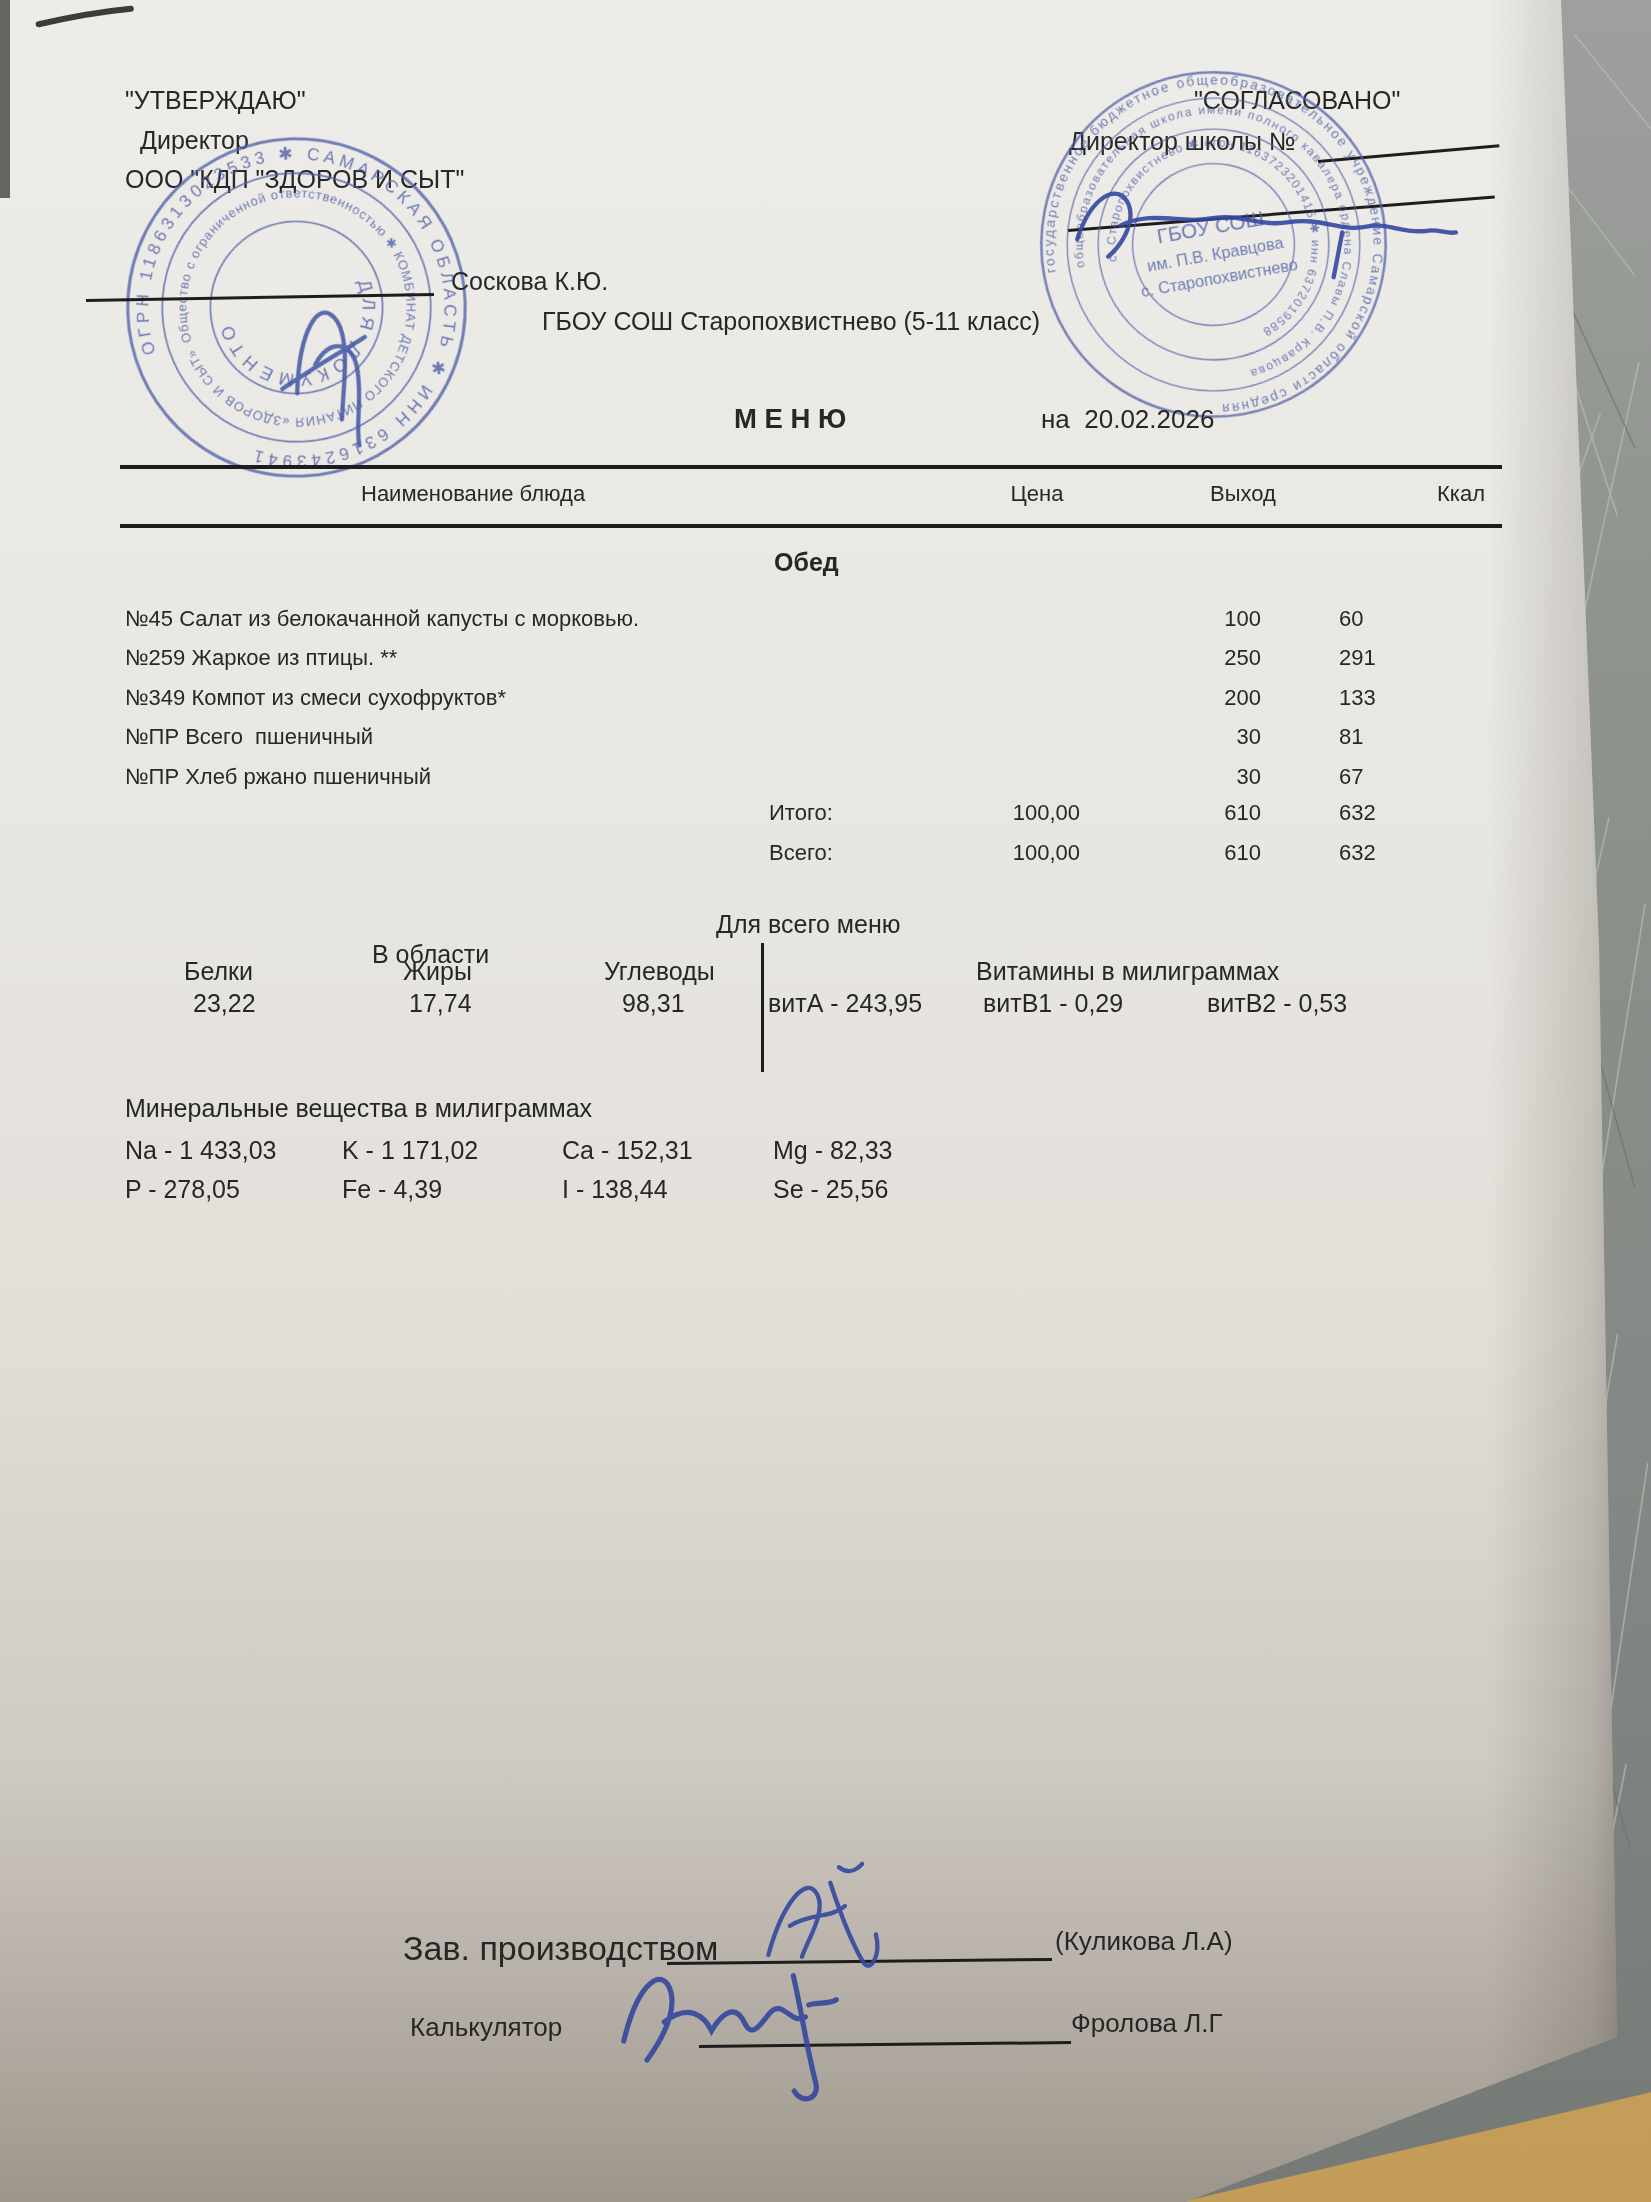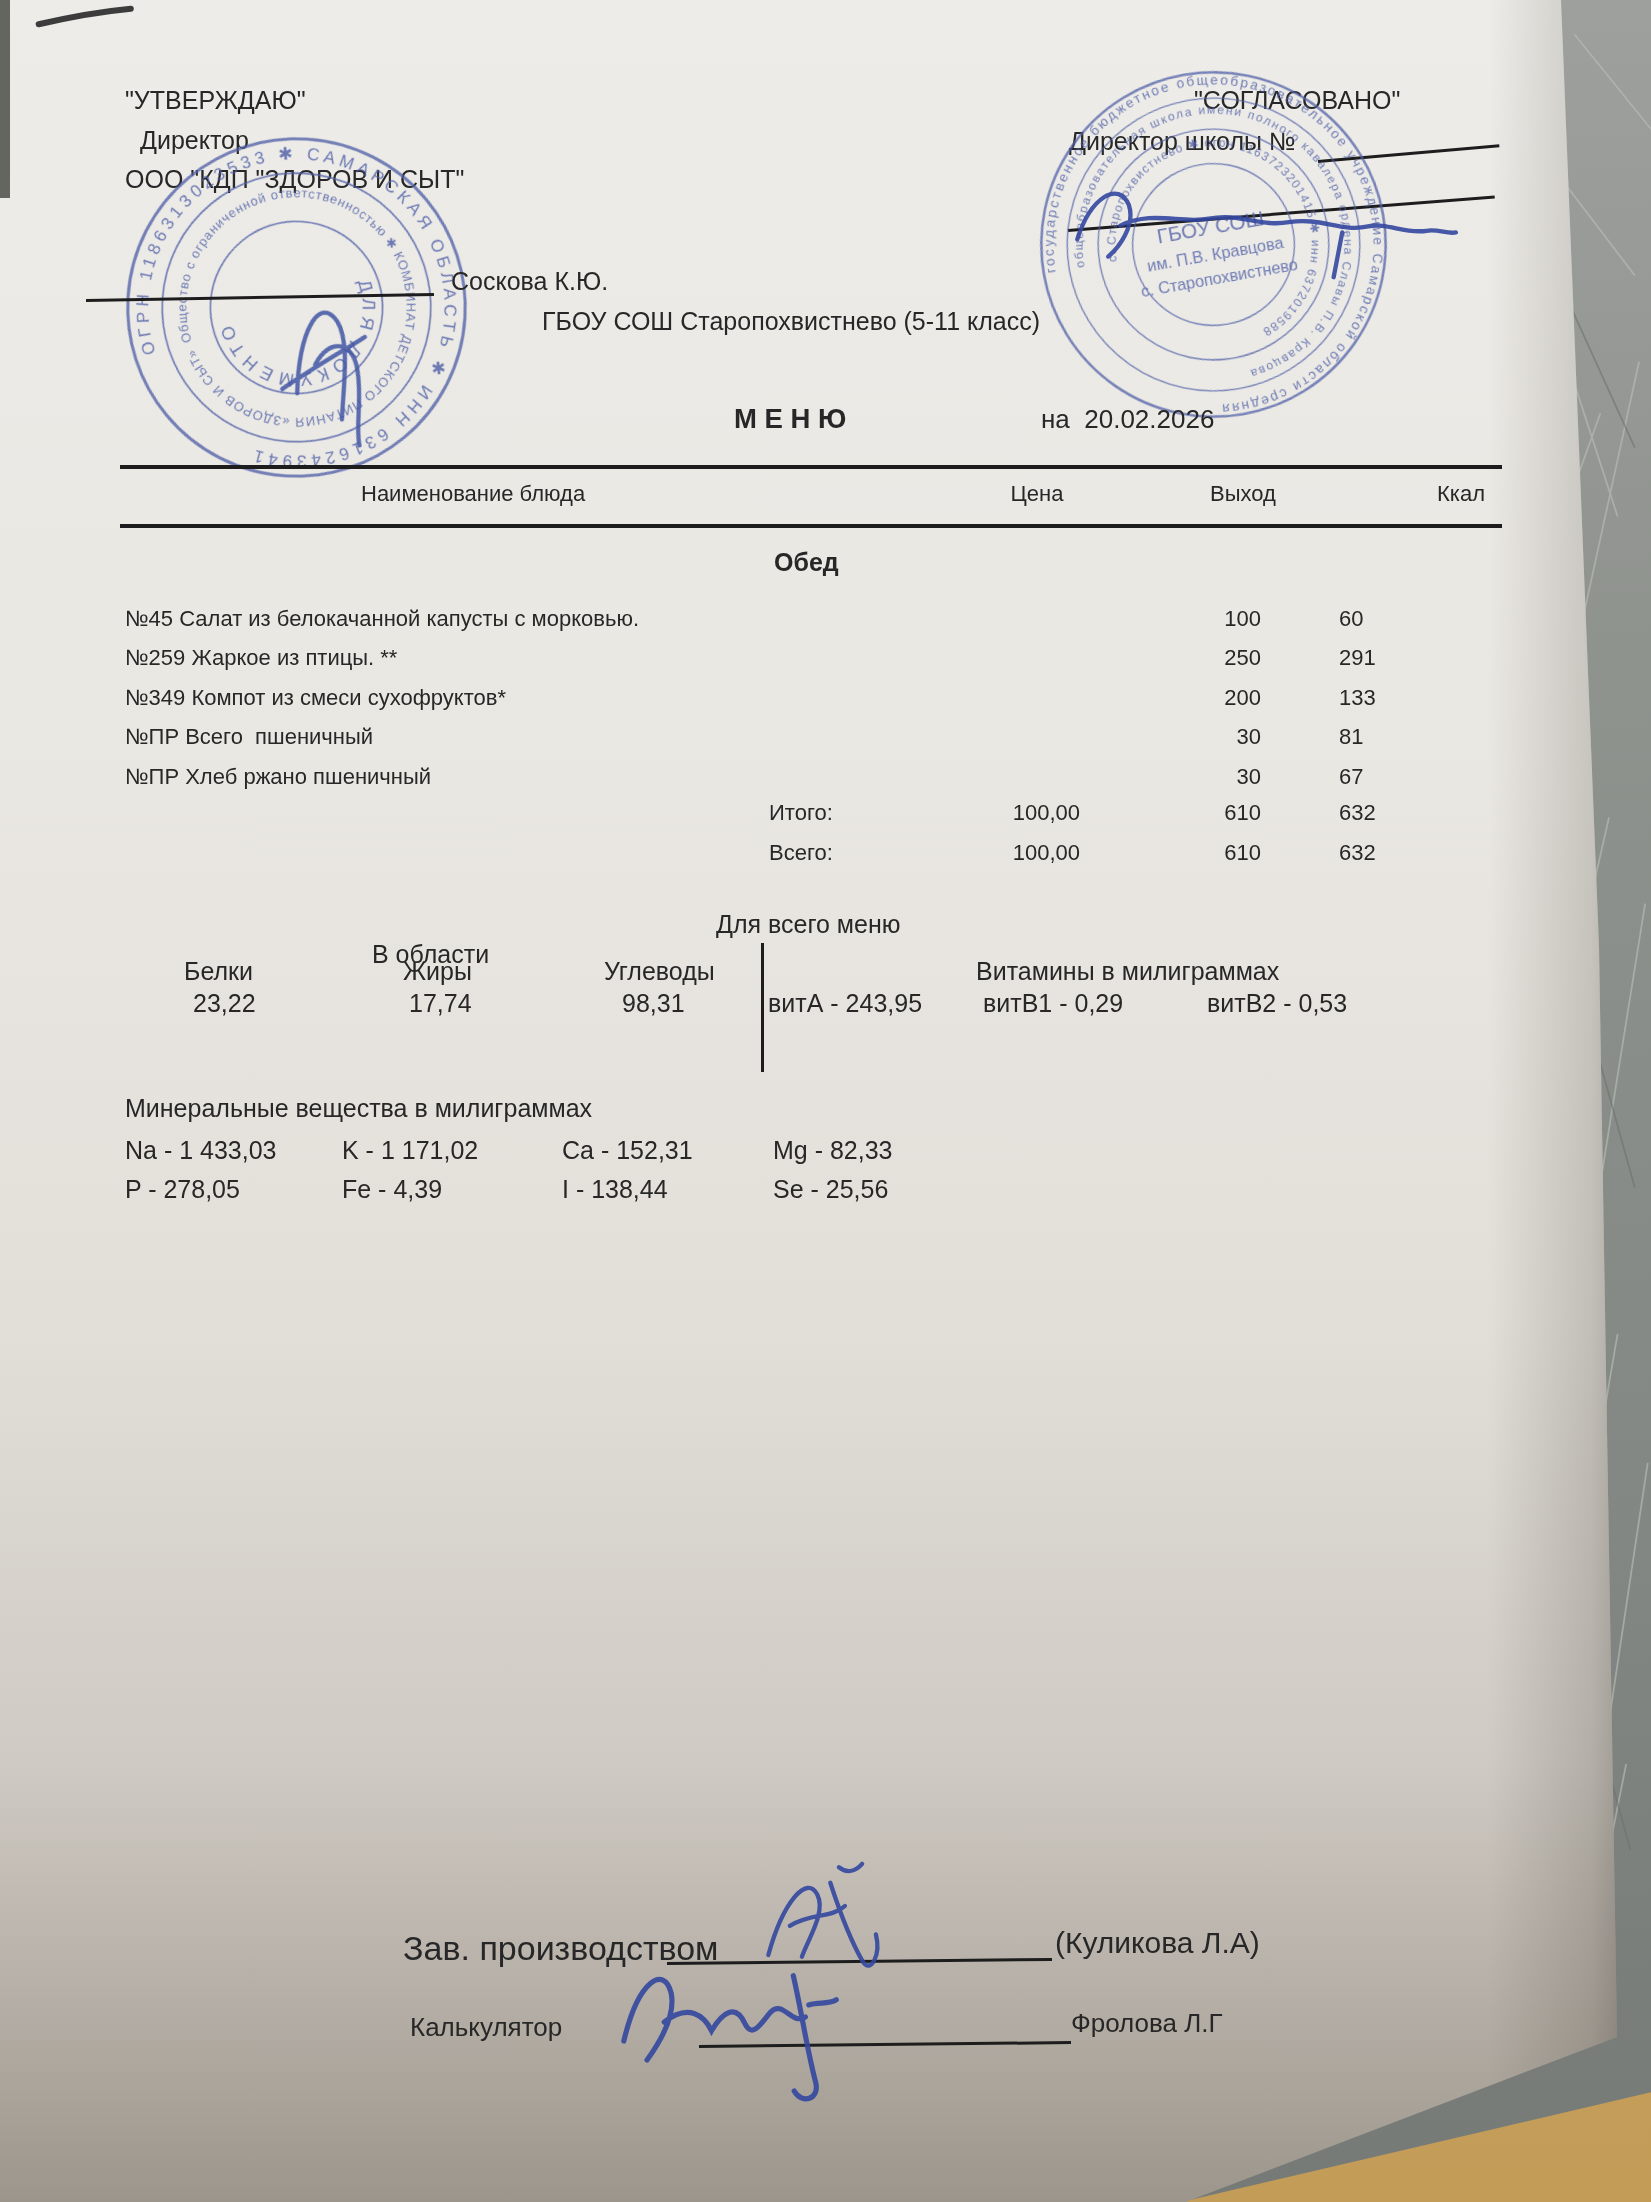--- a/index.html
+++ b/index.html
@@ -184,21 +184,21 @@
   <div class="txt" style="left:342px;top:1136px;">K - 1 171,02</div>
   <div class="txt" style="left:562px;top:1136px;">Ca - 152,31</div>
   <div class="txt" style="left:773px;top:1136px;">Mg - 82,33</div>
   <div class="txt" style="left:125px;top:1175px;">P - 278,05</div>
   <div class="txt" style="left:342px;top:1175px;">Fe - 4,39</div>
   <div class="txt" style="left:562px;top:1175px;">I - 138,44</div>
   <div class="txt" style="left:773px;top:1175px;">Se - 25,56</div>
 
   <div class="txt" style="left:403px;top:1929px;font-size:34px;">Зав. производством</div>
   <div class="blk-line" style="left:667px;top:1960px;width:385px;transform:rotate(-0.6deg);"></div>
-  <div class="txt" style="left:1055px;top:1926px;font-size:30px;">(Куликова Л.А)</div>
+  <div class="txt" style="left:1055px;top:1926px;font-size:26px;">(Куликова Л.А)</div>
   <div class="txt" style="left:410px;top:2012px;font-size:26px;">Калькулятор</div>
   <div class="blk-line" style="left:699px;top:2043px;width:372px;transform:rotate(-0.6deg);"></div>
   <div class="txt" style="left:1071px;top:2008px;font-size:26px;">Фролова Л.Г</div>
 </div>
 
 <svg style="position:absolute;inset:0;" width="1652" height="2203" viewBox="0 0 1920 2560">
   <path d="M45,28 C80,20 120,13 152,10" fill="none" stroke="#3c3c3c" stroke-width="7" stroke-linecap="round"></path>
   <path d="M1252,278 C1268,228 1300,210 1312,238 C1320,262 1300,288 1288,298 M1302,262 C1340,244 1372,260 1405,254 C1442,247 1465,264 1498,258 C1536,252 1558,270 1590,263 C1612,258 1632,272 1658,268 C1672,266 1682,272 1692,270 M1560,270 L1550,322" fill="none" stroke="#33479f" stroke-width="5" stroke-linecap="round" opacity=".9"></path>
   <path d="M893,2272 C910,2210 938,2178 950,2202 C960,2222 940,2252 932,2274 M918,2238 C945,2222 965,2230 982,2215 M965,2188 C978,2228 990,2258 1003,2280 C1012,2294 1024,2272 1018,2248 M975,2170 C985,2178 995,2174 1002,2166" fill="none" stroke="#33479f" stroke-width="5" stroke-linecap="round" opacity=".9"></path>
   <path d="M725,2372 C742,2300 772,2284 780,2316 C786,2344 765,2376 752,2394 M772,2350 C800,2328 818,2342 827,2360 C840,2338 855,2328 866,2352 C875,2370 885,2350 896,2338 C910,2324 920,2354 936,2344 M922,2296 C932,2340 938,2382 948,2420 C953,2440 932,2446 923,2430 M940,2330 C952,2326 962,2330 972,2324" fill="none" stroke="#33479f" stroke-width="6" stroke-linecap="round" opacity=".9"></path>

